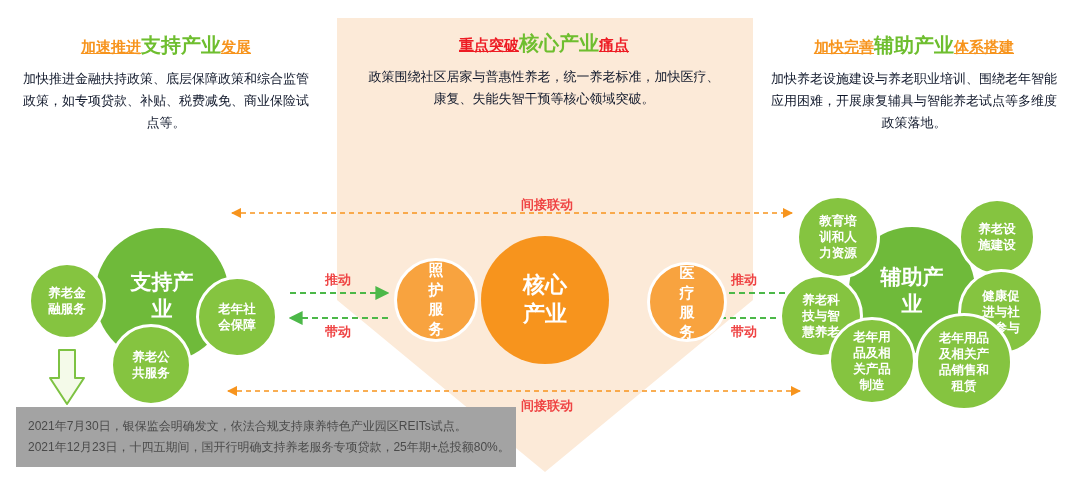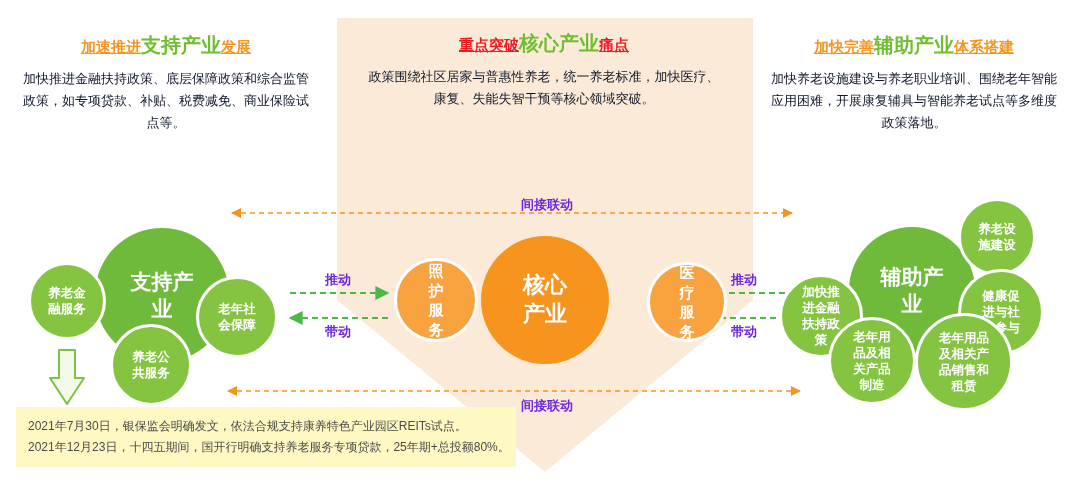--- a/index.html
+++ b/index.html
@@ -26,24 +26,24 @@
   
   .circle { position:absolute; border-radius:50%; display:flex; align-items:center; justify-content:center;
             text-align:center; color:#ffffff; font-weight:bold; line-height:1.3; }
   .c-green-main  { background:#6fba3a; }
   .c-green       { background:#85c440; }
   .c-orange-main { background:#f7941d; }
   .c-orange      { background:#f8a33f; }
   .sat { border:3px solid #ffffff; font-size:12.5px; }
 
   
-  .lbl { position:absolute; color:#6d28d9; font-size:13px; font-weight:bold; text-align:center; }
+  .lbl { position:absolute; color:#ef4444; font-size:13px; font-weight:bold; text-align:center; }
 
   
-  .footnote { position:absolute; left:16px; top:407px; width:500px; background:#fef9c3; padding:9px 12px; }
+  .footnote { position:absolute; left:16px; top:407px; width:500px; background:#a3a3a3; padding:9px 12px; }
   .footnote p { font-size:12px; color:#4a4a4a; line-height:1.75; white-space:nowrap; }
 </style>
 </head>
 <body>
 
 <div class="stage">
 
   <svg class="overlay" width="1080" height="484" viewBox="0 0 1080 484">
     <defs>
       <marker id="mO" viewBox="0 0 10 10" refX="9" refY="5" markerWidth="6.5" markerHeight="6.5" orient="auto-start-reverse">
@@ -88,27 +88,28 @@
       <span class="t-sm t-orange">加快完善</span><span class="t-green">辅助产业</span><span class="t-sm t-orange">体系搭建</span>
     </div>
     <p class="panel-body">加快养老设施建设与养老职业培训、围绕老年智能应用困难，开展康复辅具与智能养老试点等多维度政策落地。</p>
   </div>
 
   <div class="circle c-green-main" style="left:95px; top:228px; width:134px; height:134px; font-size:21px; padding:0 26px;">支持产业</div>
   <div class="circle c-green sat" style="left:196px; top:276px; width:82px; height:82px; padding:0 19px;">老年社会保障</div>
   <div class="circle c-green sat" style="left:28px; top:262px; width:78px; height:78px; padding:0 16px;">养老金融服务</div>
   <div class="circle c-green sat" style="left:110px; top:324px; width:82px; height:82px; padding:0 19px;">养老公共服务</div>
 
-  <div class="circle c-orange sat" style="left:394px; top:258px; width:84px; height:84px; font-size:15px; padding:0 26px;">照护服务</div>
+  <div class="circle c-orange sat" style="left:394px; top:258px; width:84px; height:84px; font-size:15px; padding:0 26px;font-family:Liberation Serif, serif;">照护服务</div>
   <div class="circle c-orange-main" style="left:481px; top:236px; width:128px; height:128px; font-size:22px; padding:0 40px;">核心产业</div>
   <div class="circle c-orange sat" style="left:647px; top:262px; width:80px; height:80px; font-size:15px; padding:0 24px;">医疗服务</div>
 
   <div class="circle c-green-main" style="left:849px; top:227px; width:126px; height:126px; font-size:21px; padding:0 24px;">辅助产业</div>
+  <div class="circle c-green sat" style="left:796px; top:195px; width:84px; height:84px; padding:0 15px;">教育培训和人力资源</div>
   <div class="circle c-green sat" style="left:958px; top:198px; width:78px; height:78px; padding:0 17px;">养老设施建设</div>
-  <div class="circle c-green sat" style="left:779px; top:274px; width:84px; height:84px; padding:0 15px;">加快推进金融扶持政策</div>
+  <div class="circle c-green sat" style="left:779px; top:274px; width:84px; height:84px; padding:0 15px;">养老科技与智慧养老</div>
   <div class="circle c-green sat" style="left:958px; top:269px; width:86px; height:86px; padding:0 16px;">健康促进与社会参与</div>
   <div class="circle c-green sat" style="left:828px; top:317px; width:88px; height:88px; padding:0 17px;">老年用品及相关产品制造</div>
   <div class="circle c-green sat" style="left:915px; top:313px; width:98px; height:98px; padding:0 17px;">老年用品及相关产品销售和租赁</div>
 
   <div class="lbl" style="left:492px; top:196px; width:110px;">间接联动</div>
   <div class="lbl" style="left:492px; top:397px; width:110px;">间接联动</div>
   <div class="lbl" style="left:306px; top:271px; width:64px;">推动</div>
   <div class="lbl" style="left:306px; top:323px; width:64px;">带动</div>
   <div class="lbl" style="left:712px; top:271px; width:64px;">推动</div>
   <div class="lbl" style="left:712px; top:323px; width:64px;">带动</div>

